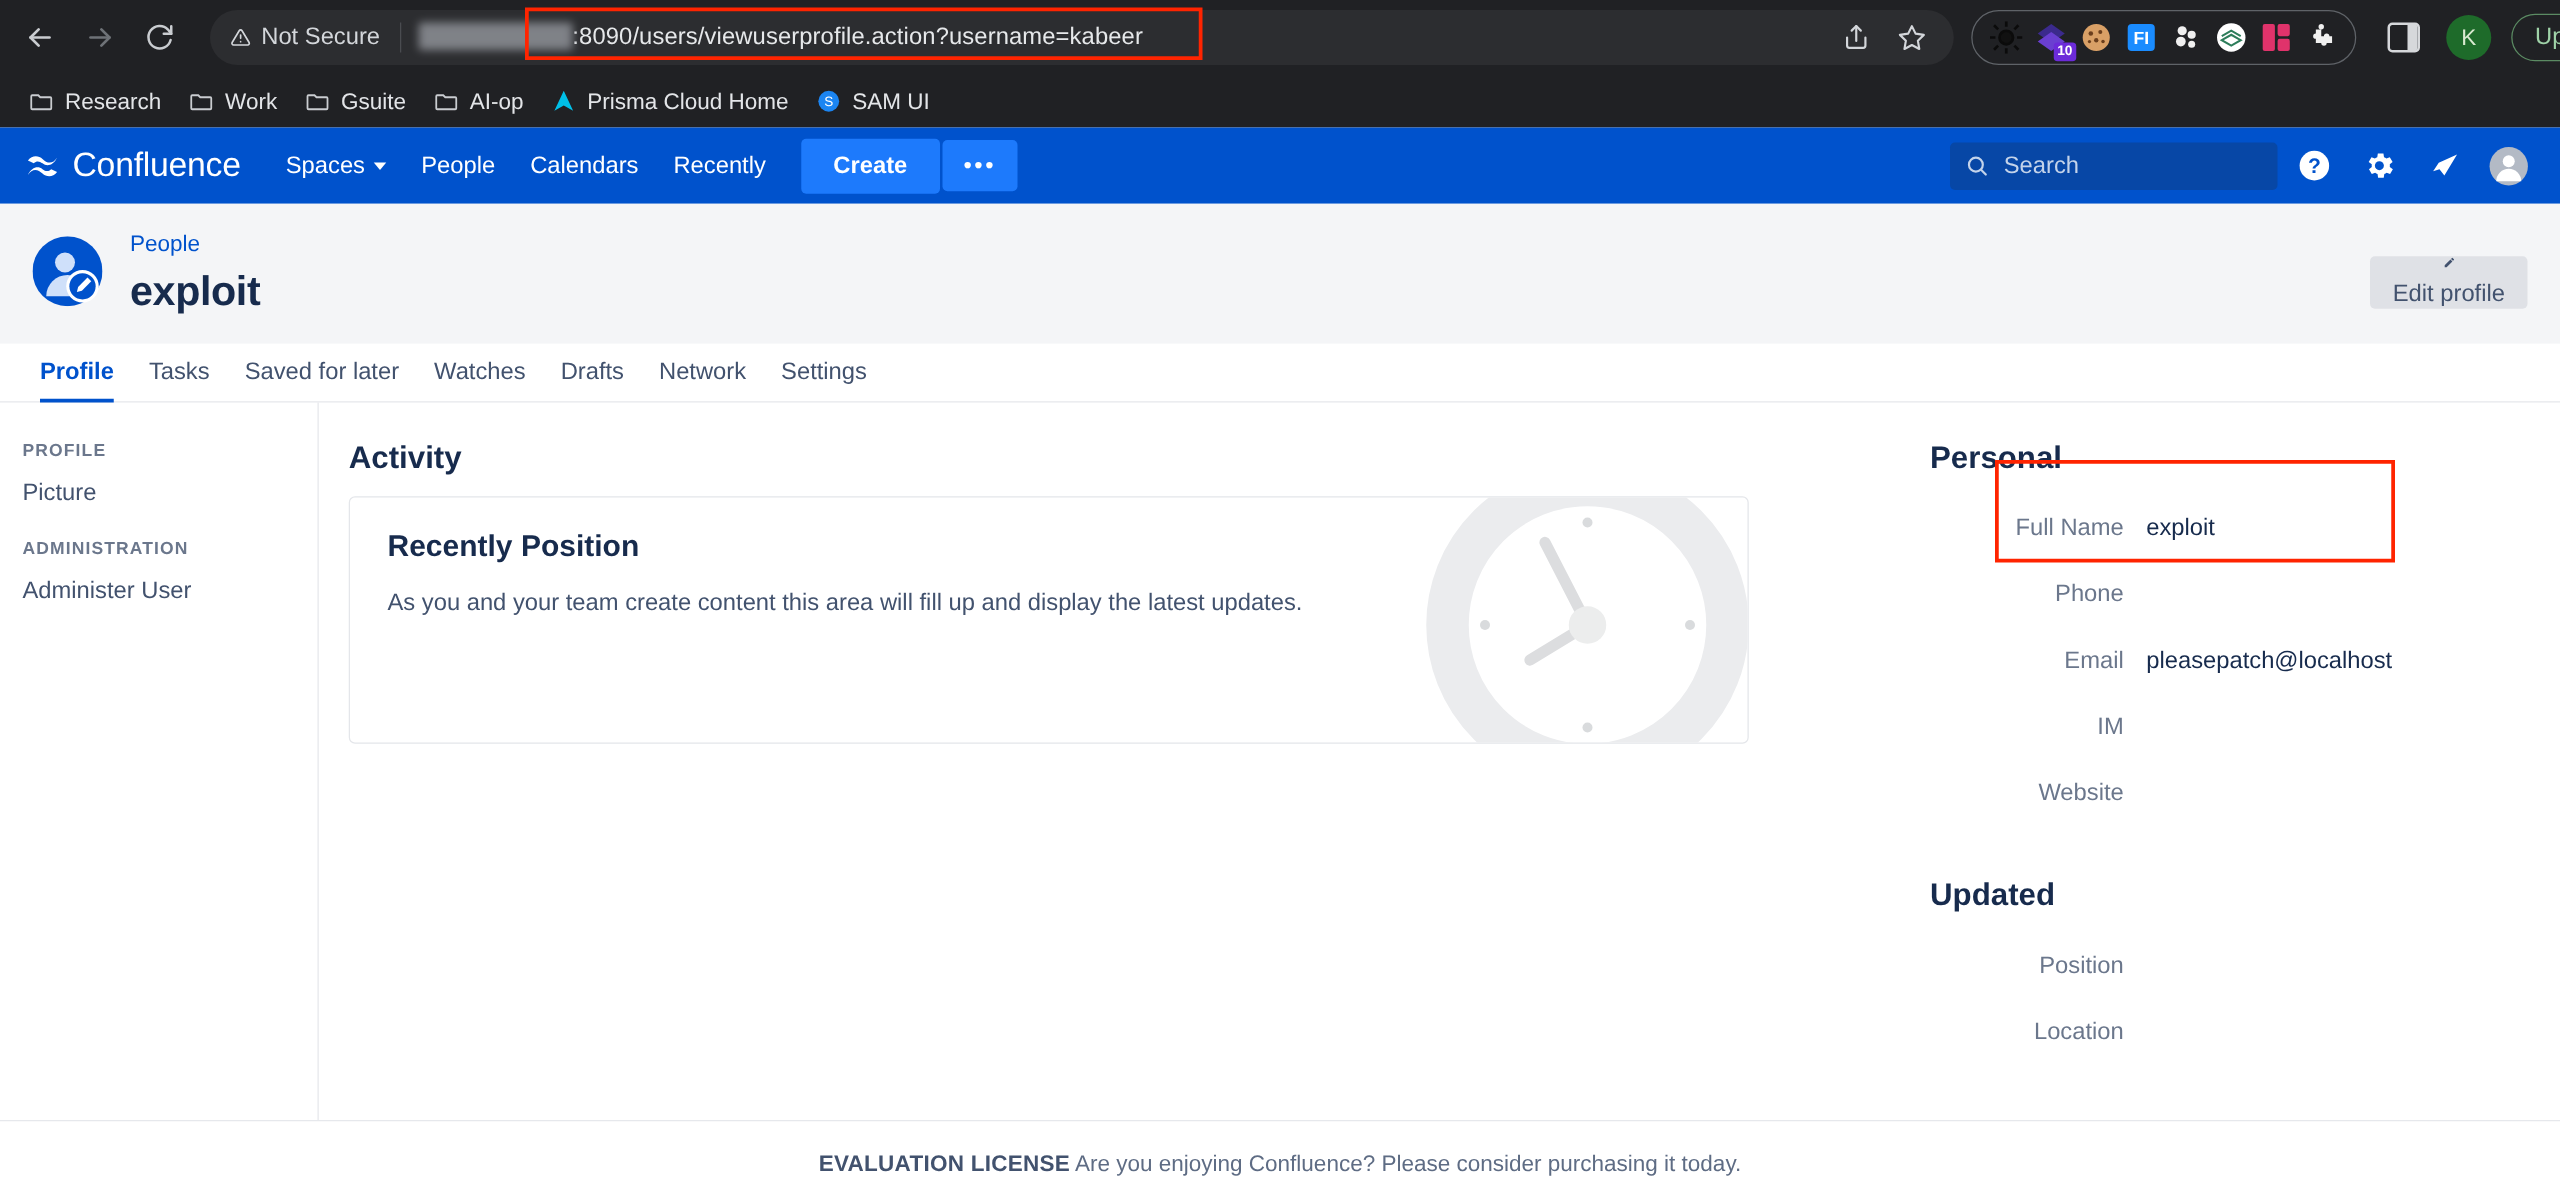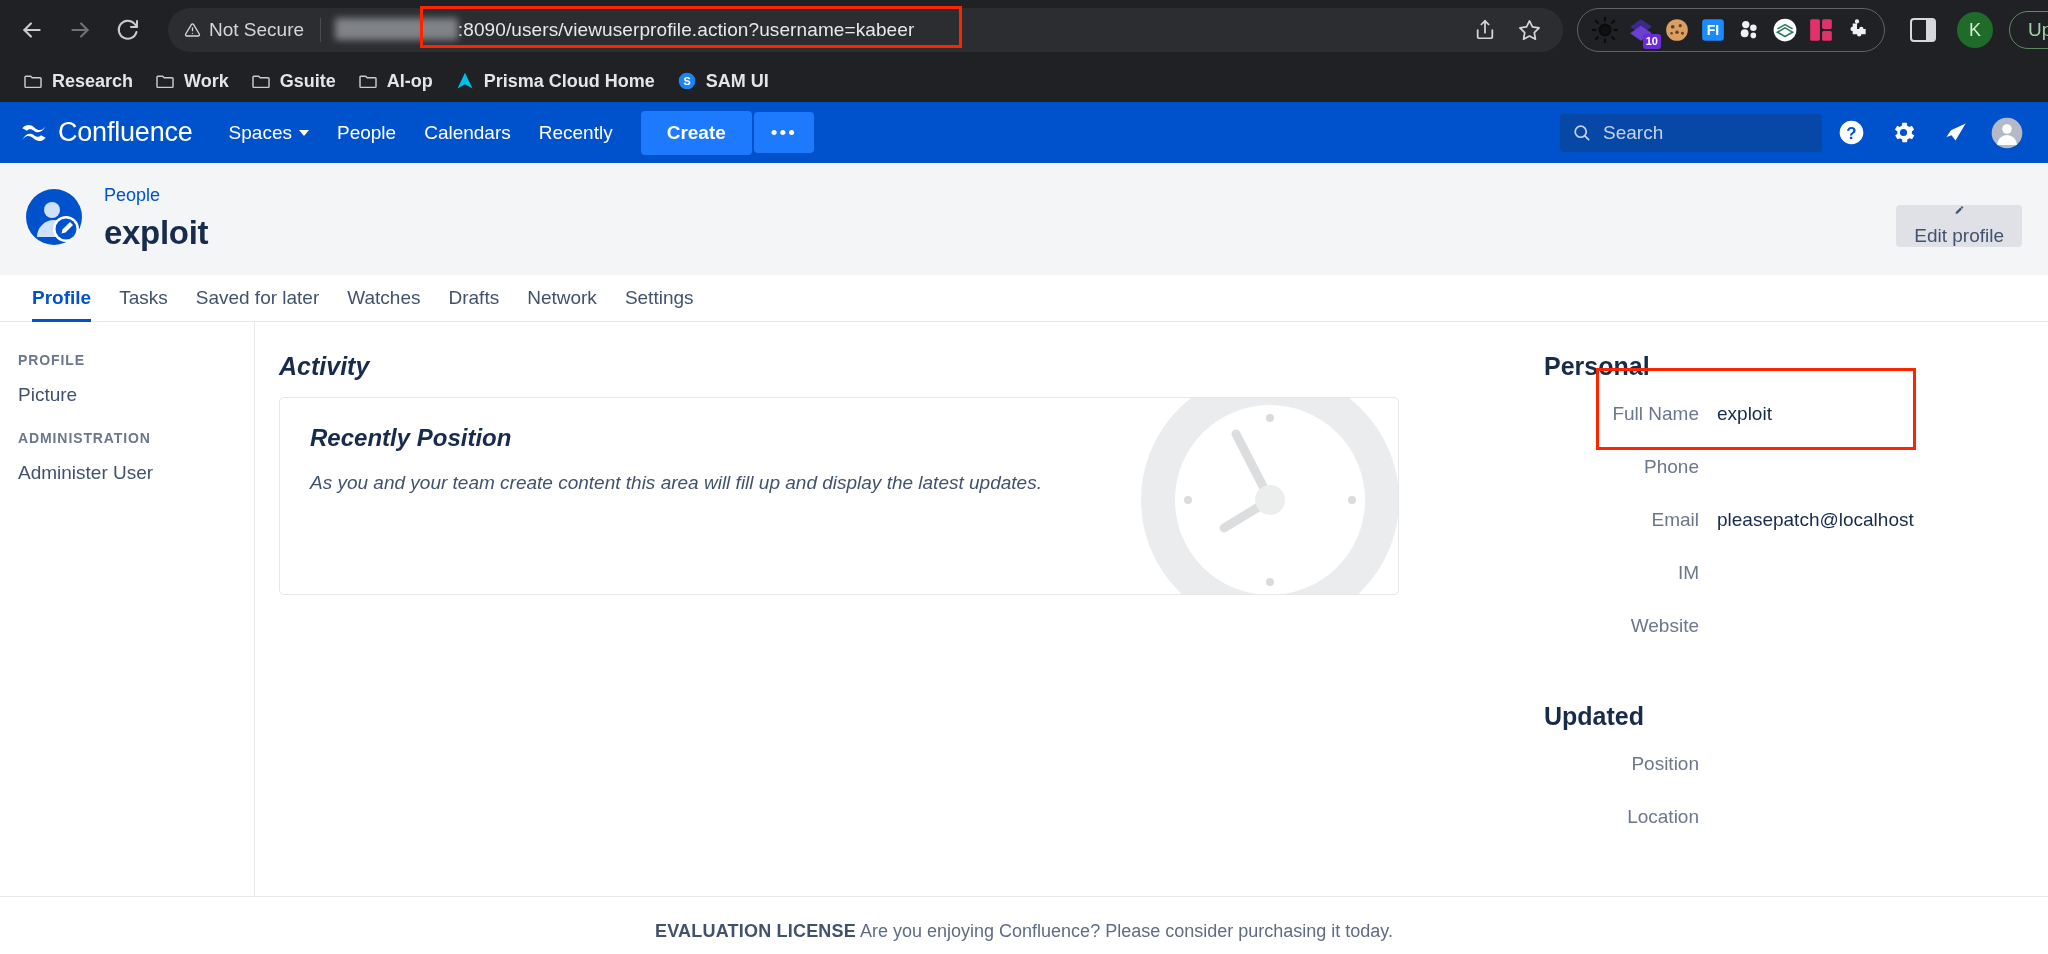--- a/index.html
+++ b/index.html
@@ -60,21 +60,21 @@
     width: 36px; height: 36px; border-radius: 50%; background: #1e6b2a; color: #d9ead0;
     display: flex; align-items: center; justify-content: center; font-size: 18px; margin-left: 10px; flex: none;
   }
   .update-btn {
     margin-left: 12px; height: 38px; border: 1px solid #5b8b63; border-radius: 19px;
     display: flex; align-items: center; gap: 10px; padding: 0 10px 0 18px; color: #9fd2a8; font-size: 19px;
   }
 
   
   .bookmarks { height: 42px; display: flex; align-items: center; padding: 0 14px; gap: 4px; }
-  .bm { display: flex; align-items: center; gap: 9px; padding: 5px 9px; border-radius: 6px; color: #e3e5e8; font-size: 18px; white-space: nowrap; font-weight: bold; }
+  .bm { display: flex; align-items: center; gap: 9px; padding: 5px 9px; border-radius: 6px; color: #e3e5e8; font-size: 18px; white-space: nowrap; }
   .folder-ic { width: 20px; height: 16px; flex: none; }
 
   
   .cf-nav { height: 61px; background: #0052cc; display: flex; align-items: center; padding: 0 18px 0 20px; }
   .cf-logo { display: flex; align-items: center; gap: 10px; color: #fff; font-size: 27px; letter-spacing: -.2px; margin-right: 22px; }
   .cf-logo svg { display: block; }
   .cf-link { color: #fff; font-size: 19px; padding: 10px 14px; border-radius: 4px; display: flex; align-items: center; gap: 7px; white-space: nowrap; }
   .chev { width: 0; height: 0; border-left: 5px solid transparent; border-right: 5px solid transparent; border-top: 6px solid #fff; }
   .create-btn { background: #1d7afc; color: #fff; font-weight: bold; font-size: 19px; padding: 11px 26px; margin-left: 14px; }
   .dots-btn { background: #1d7afc; color: #fff; padding: 11px 17px; margin-left: 2px; font-size: 19px; letter-spacing: 2px; line-height: 1; }
@@ -103,34 +103,34 @@
   .tab.active { color: #0052cc; font-weight: bold; }
   .tab.active:after { content: ""; position: absolute; left: 14px; right: 14px; bottom: -1px; height: 3px; background: #0052cc; }
 
   
   .cf-body { display: flex; height: 574px; }
   .side { width: 255px; padding: 30px 18px 0 18px; border-right: 1px solid #e6e8ec; flex: none; }
   .side-h { color: #6b778c; font-size: 14px; font-weight: bold; letter-spacing: .9px; margin-bottom: 16px; }
   .side-item { color: #42526e; font-size: 19px; margin-bottom: 24px; }
   .side-h.second { margin-top: 6px; }
 
-  .main { flex: 1; padding: 30px 0 0 24px; font-style: italic; }
+  .main { flex: 1; padding: 30px 0 0 24px; }
   .sec-title { color: #172b4d; font-size: 25px; font-weight: bold; }
   .activity-card {
     margin-top: 16px; width: 1120px; height: 198px; border: 1px solid #e4e6ea; border-radius: 5px;
     background: #fff; position: relative; overflow: hidden; padding: 26px 30px;
   }
   .card-title { color: #172b4d; font-size: 24px; font-weight: bold; }
   .card-sub { color: #42526e; font-size: 19px; margin-top: 20px; }
   .clock-art { position: absolute; right: -2px; top: -28px; }
 
   .rail { width: 520px; flex: none; padding: 30px 0 0 16px; position: relative; }
   .rail h3 { color: #172b4d; font-size: 25px; font-weight: bold; margin-bottom: 8px; }
   .rail h3.company { margin-top: 56px; }
-  .frow { display: flex; align-items: center; height: 41px; margin-top: 12px; }
+  .frow { display: flex; align-items: flex-end; height: 41px; margin-top: 12px; }
   .flabel { width: 173px; text-align: right; color: #6b778c; font-size: 19px; padding-right: 18px; }
   .fvalue { color: #172b4d; font-size: 19px; }
   .rail-redbox {
     position: absolute; border: 3px solid #ff2400; left: 68px; top: 46px;
     width: 320px; height: 82px; pointer-events: none;
   }
 
   
   .cf-footer { border-top: 1px solid #e6e8ec; padding-top: 24px; text-align: center; }
   .lic { font-size: 18px; color: #5e6c84; }

